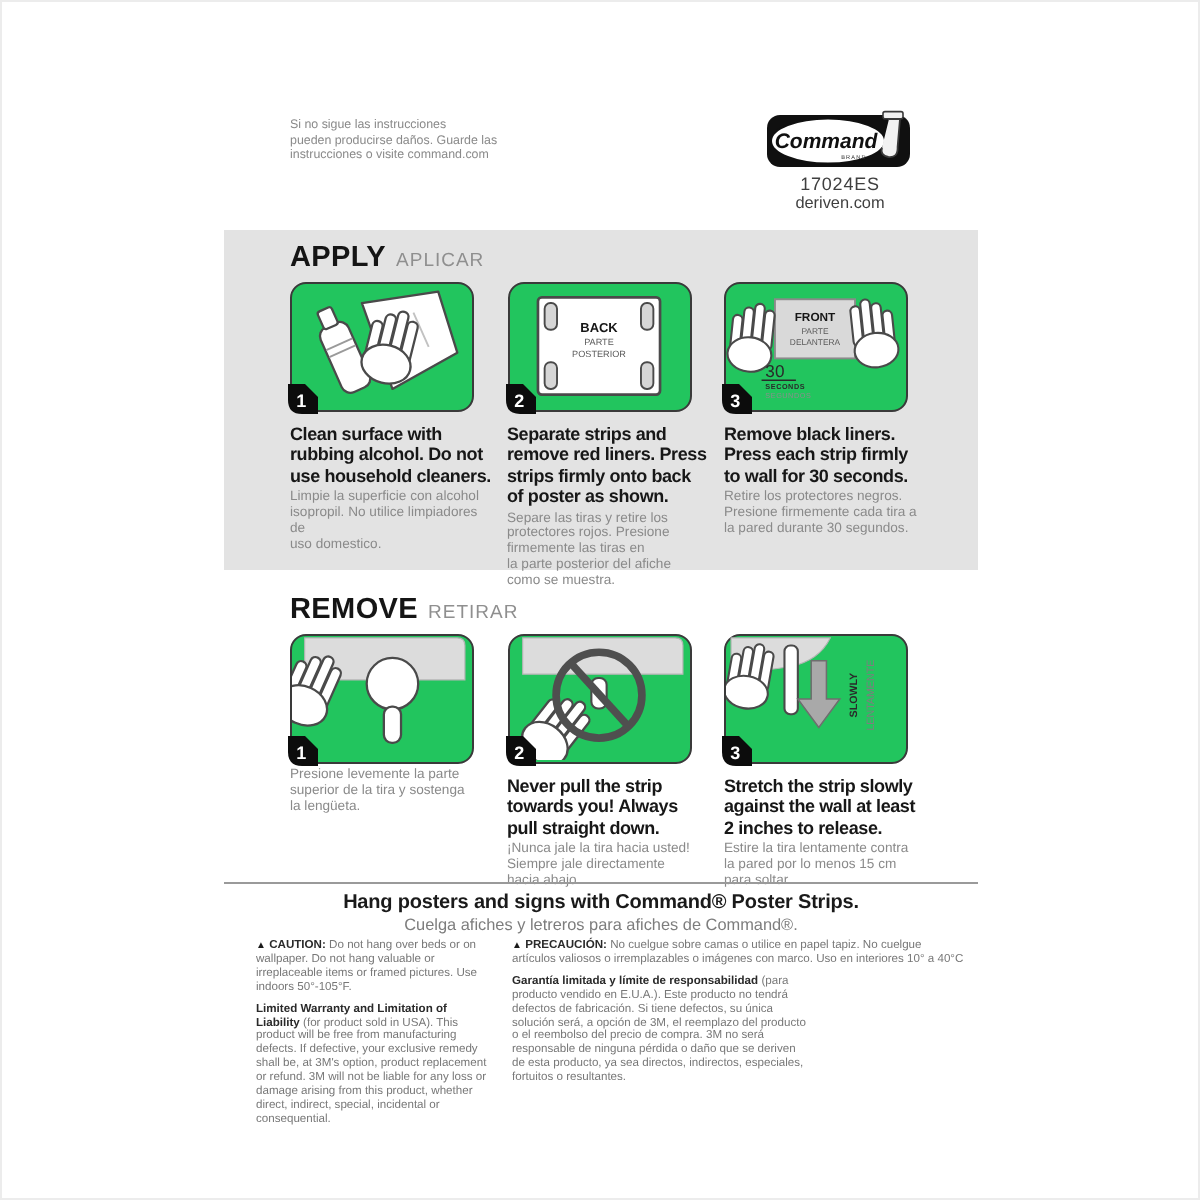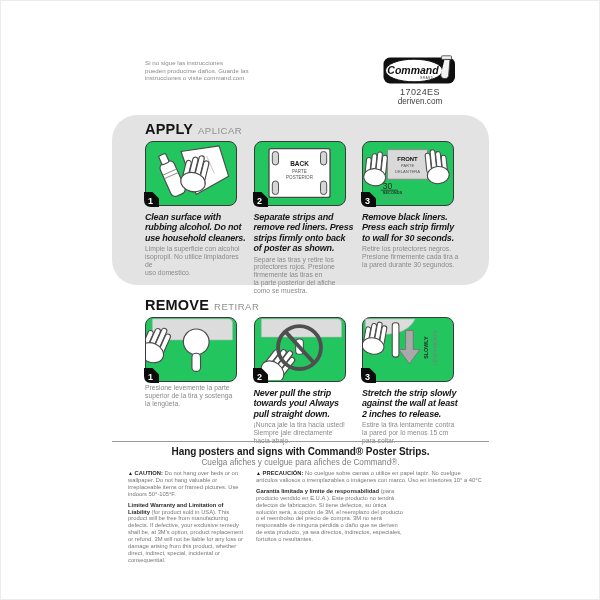--- a/index.html
+++ b/index.html
@@ -16,34 +16,34 @@
   .hdr-warning { position:absolute; left:145px; top:56px; width:230px; }
   .warning-en { font-weight:bold; font-size:8.8px; line-height:10.6px; white-space:pre-line; letter-spacing:-0.1px; }
   .warning-es { margin-top:3px; font-size:6.2px; line-height:7.6px; color:#8a8a8a; white-space:pre-line; }
   .logo-block { position:absolute; left:381px; top:55px; width:78px; text-align:center; }
   .logo-svg { display:block; margin:0 auto; }
   .product-code { font-size:9px; color:#3f3f3f; letter-spacing:0.4px; margin-top:1px; }
   .brand-site { font-size:8.2px; color:#3f3f3f; }
 
   
   .section { position:absolute; left:112px; width:377px; padding:6px 0 0 33px; }
-  .apply-section { top:115px; height:170px; background:#e3e3e3;border-radius:25px; }
+  .apply-section { top:115px; height:170px; background:#e3e3e3; }
   .remove-section { top:291px; background:transparent; }
   .sec-title { line-height:15px; margin-bottom:3px; }
   .sec-title-en { font-weight:bold; font-size:14.5px; letter-spacing:0.2px; color:#151515; }
   .sec-title-es { font-size:9.5px; color:#8f8f8f; margin-left:5px; letter-spacing:0.5px; }
   .steps-row { display:flex; gap:16px; }
   .step { width:92.5px; }
   .illus-box {
     position:relative; width:92px; height:65px;
     background:#22c55e; border:1.6px solid #3a3a3a; border-radius:8px;
   }
   .illus-box svg.fig { position:absolute; left:0; top:0; }
   .badge { position:absolute; left:-1.6px; bottom:-1.6px; }
-  .step-en { margin-top:6px; width:104px; font-weight:bold; font-size:9px; line-height:10.4px; letter-spacing:-0.2px; white-space:pre-line; color:#171717;font-style:italic; }
+  .step-en { margin-top:6px; width:104px; font-weight:bold; font-size:9px; line-height:10.4px; letter-spacing:-0.2px; white-space:pre-line; color:#171717; }
   .step-es { margin-top:2px; width:102px; font-size:6.8px; line-height:7.8px; color:#8a8a8a; white-space:pre-line; }
 
   svg text { font-family:"Liberation Sans", sans-serif; }
 
   
   .divider { position:absolute; left:112px; top:441px; width:377px; border-top:1px solid #9a9a9a; }
   .footer-headline { position:absolute; left:112px; top:446px; width:377px; text-align:center; }
   .headline-en { font-weight:bold; font-size:10px; letter-spacing:-0.1px; color:#1a1a1a; }
   .headline-es { font-size:8.2px; color:#7d7d7d; margin-top:1px; }
   .legal { position:absolute; left:128px; top:470px; width:354px; display:flex; gap:10px; }
@@ -277,21 +277,21 @@
 para soltar.</div>
     </div>
 
   </div>
 </div>
 
 <div class="divider"></div>
 
 <div class="footer-headline">
   <div class="headline-en">Hang posters and signs with Command® Poster Strips.</div>
-  <div class="headline-es">Cuelga afiches y cuelgue para afiches de Command®.</div>
+  <div class="headline-es">Cuelga afiches y letreros para afiches de Command®.</div>
 </div>
 
 <div class="legal">
   <div class="legal-col-left">
     <p><span class="tri">▲</span> <span class="lbl">CAUTION:</span> <span>Do not hang over beds or on wallpaper. Do not hang valuable or irreplaceable items or framed pictures. Use indoors 50°-105°F.</span></p>
     <p><span class="lbl">Limited Warranty and Limitation of Liability</span> <span>(for product sold in USA). This product will be free from manufacturing defects. If defective, your exclusive remedy shall be, at 3M's option, product replacement or refund. 3M will not be liable for any loss or damage arising from this product, whether direct, indirect, special, incidental or consequential.</span></p>
   </div>
   <div class="legal-col-right">
     <p><span class="tri">▲</span> <span class="lbl">PRECAUCIÓN:</span> <span>No cuelgue sobre camas o utilice en papel tapiz. No cuelgue artículos valiosos o irremplazables o imágenes con marco. Uso en interiores 10° a 40°C</span></p>
     <p class="warranty-es-p"><span class="lbl">Garantía limitada y límite de responsabilidad</span> <span>(para producto vendido en E.U.A.). Este producto no tendrá defectos de fabricación. Si tiene defectos, su única solución será, a opción de 3M, el reemplazo del producto o el reembolso del precio de compra. 3M no será responsable de ninguna pérdida o daño que se deriven de esta producto, ya sea directos, indirectos, especiales, fortuitos o resultantes.</span></p>

